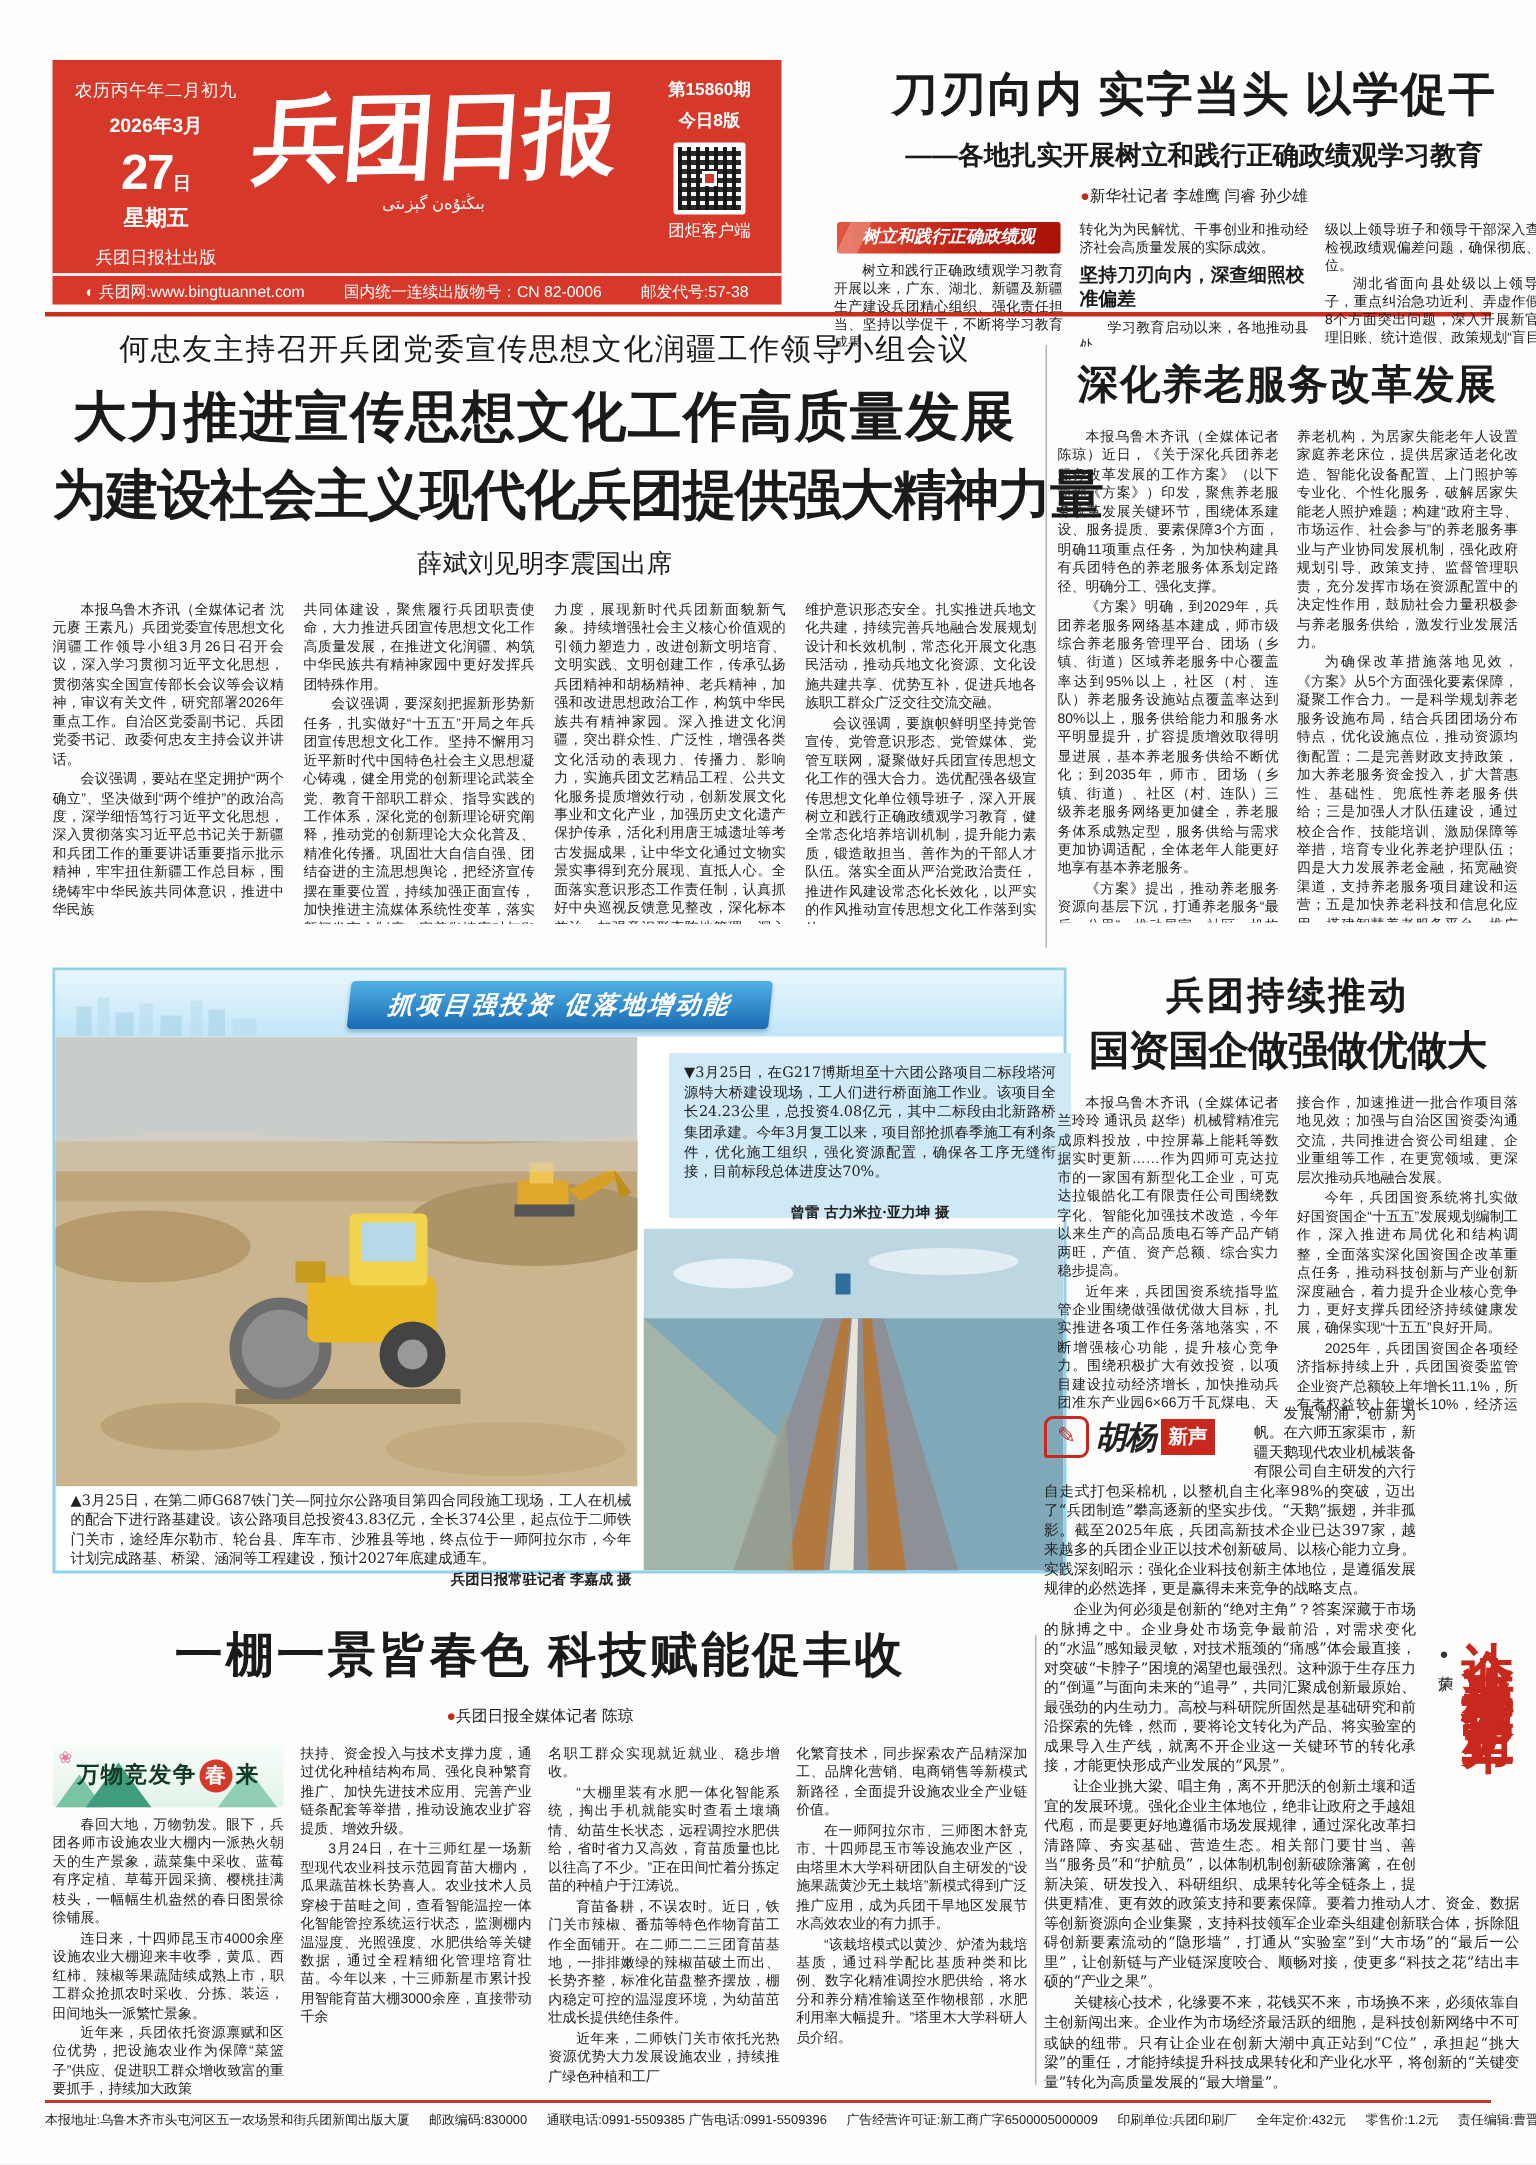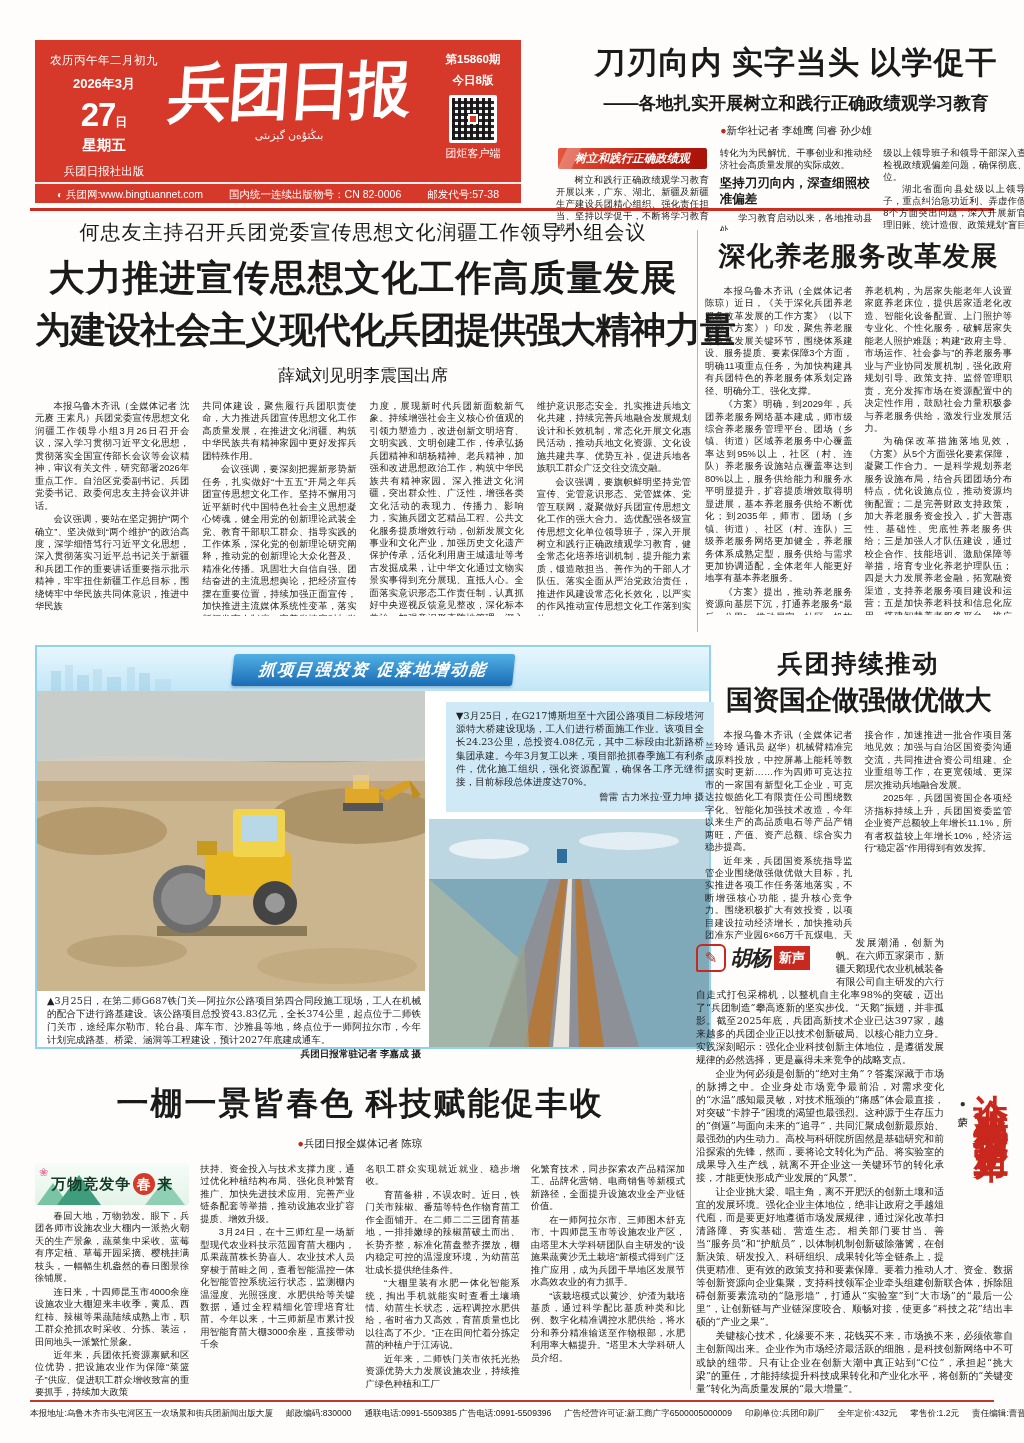--- a/index.html
+++ b/index.html
@@ -75,21 +75,21 @@
 
   
   .photopack { position:absolute; left:35px; top:645px; width:676px; height:404px; border:2px solid #8fd4ec; background:#fff; }
   .pk-banner { position:absolute; left:0; top:0; right:0; height:44px; background:linear-gradient(#e8f6fd,#c2e6f7); overflow:hidden; }
   .pk-city { position:absolute; left:10px; bottom:0; width:220px; height:30px; opacity:.5; }
   .pk-ribbon { position:absolute; left:50%; top:7px; transform:translateX(-50%) skewX(-6deg); background:linear-gradient(#51b0e4,#1a6cb4); color:#fff; font-size:16.5px; font-weight:bold; font-style:italic; letter-spacing:2px; padding:5px 26px; border-radius:3px; box-shadow:0 2px 3px rgba(30,90,140,.35); white-space:nowrap; }
   .photo-left { position:absolute; left:0; top:44px; width:388px; height:300px; }
   .photo-right { position:absolute; left:392px; top:172px; width:280px; height:228px; }
   .photo-left svg, .photo-right svg { width:100%; height:100%; display:block; }
   .capbox { position:absolute; left:409px; top:55px; width:268px; height:110px; background:#cfe9f7; padding:7px 10px; font-family:"DejaVu Serif", serif; font-size:9.6px; line-height:1.38; color:#222; text-align:justify; }
-  .capbox .credit { text-align:right; font-weight:normal; margin-top:2px; }
+  .capbox .credit { text-align:center; font-weight:bold; margin-top:14px; }
   .capmain { position:absolute; left:10px; top:348px; width:374px; font-family:"DejaVu Serif", serif; font-size:9.6px; line-height:1.35; text-align:justify; color:#222; }
   .capmain .credit { text-align:right; font-weight:bold; font-family:"Liberation Sans",sans-serif; margin-top:1px; }
 
   
   .commentary { position:absolute; left:696px; top:936px; width:317px; height:460px; font-family:"DejaVu Serif", serif; font-size:9.8px; line-height:1.33; text-align:justify; color:#222; overflow:hidden; }
   .hy-logo { float:left; width:132px; height:40px; margin:2px 8px 4px 0; display:flex; align-items:center; gap:4px; }
   .hy-icon { width:30px; height:28px; border:2px solid #c8281e; border-radius:6px 6px 6px 2px; color:#c8281e; font-size:15px; display:flex; align-items:center; justify-content:center; font-family:"Liberation Sans",sans-serif; }
   .hy-hu { font-size:21px; font-weight:bold; font-style:italic; font-family:"DejaVu Serif",serif; letter-spacing:-1px; }
   .hy-box { background:#c8281e; color:#fff; font-size:13px; font-weight:bold; padding:3px 5px; font-family:"Liberation Sans",sans-serif; position:relative; }
   .hy-box:after { content:""; position:absolute; left:6px; bottom:-5px; border:5px solid transparent; border-top-color:#c8281e; border-left-width:3px; border-right-width:3px; }
@@ -292,20 +292,21 @@
   <div class="soe">
     <div class="soe-h1">兵团持续推动</div>
     <div class="soe-h2">国资国企做强做优做大</div>
     <div class="soe-body">
       <div class="bcol">
         <p class="ind">本报乌鲁木齐讯（全媒体记者 兰玲玲 通讯员 赵华）机械臂精准完成原料投放，中控屏幕上能耗等数据实时更新……作为四师可克达拉市的一家国有新型化工企业，可克达拉银皓化工有限责任公司围绕数字化、智能化加强技术改造，今年以来生产的高品质电石等产品产销两旺，产值、资产总额、综合实力稳步提高。</p>
         <p class="ind">近年来，兵团国资系统指导监管企业围绕做强做优做大目标，扎实推进各项工作任务落地落实，不断增强核心功能，提升核心竞争力。围绕积极扩大有效投资，以项目建设拉动经济增长，加快推动兵团准东产业园6×66万千瓦煤电、天熙生物100万吨玉米生物制造产业园等一批大项目、好项目投产见效；加强与央企对</p>
       </div>
       <div class="bcol">
         <p class="noind">接合作，加速推进一批合作项目落地见效；加强与自治区国资委沟通交流，共同推进合资公司组建、企业重组等工作，在更宽领域、更深层次推动兵地融合发展。</p>
+        <p class="ind">今年，兵团国资系统将扎实做好国资国企“十五五”发展规划编制工作，深入推进布局优化和结构调整，全面落实深化国资国企改革重点任务，推动科技创新与产业创新深度融合，着力提升企业核心竞争力，更好支撑兵团经济持续健康发展，确保实现“十五五”良好开局。</p>
         <p class="ind">2025年，兵团国资国企各项经济指标持续上升，兵团国资委监管企业资产总额较上年增长11.1%，所有者权益较上年增长10%，经济运行“稳定器”作用得到有效发挥。</p>
       </div>
     </div>
   </div>
 
   <div class="commentary">
     <div class="vtitle">
       <div class="vtitle-text">让企业成为科技创新主力军</div>
       <div class="vtitle-author">●荣庐</div>
     </div>
@@ -341,22 +342,22 @@
         <p class="ind">春回大地，万物勃发。眼下，兵团各师市设施农业大棚内一派热火朝天的生产景象，蔬菜集中采收、蓝莓有序定植、草莓开园采摘、樱桃挂满枝头，一幅幅生机盎然的春日图景徐徐铺展。</p>
         <p class="ind">连日来，十四师昆玉市4000余座设施农业大棚迎来丰收季，黄瓜、西红柿、辣椒等果蔬陆续成熟上市，职工群众抢抓农时采收、分拣、装运，田间地头一派繁忙景象。</p>
         <p class="ind">近年来，兵团依托资源禀赋和区位优势，把设施农业作为保障“菜篮子”供应、促进职工群众增收致富的重要抓手，持续加大政策</p>
       </div>
       <div class="bcol">
         <p class="noind">扶持、资金投入与技术支撑力度，通过优化种植结构布局、强化良种繁育推广、加快先进技术应用、完善产业链条配套等举措，推动设施农业扩容提质、增效升级。</p>
         <p class="ind">3月24日，在十三师红星一场新型现代农业科技示范园育苗大棚内，瓜果蔬苗株长势喜人。农业技术人员穿梭于苗畦之间，查看智能温控一体化智能管控系统运行状态，监测棚内温湿度、光照强度、水肥供给等关键数据，通过全程精细化管理培育壮苗。今年以来，十三师新星市累计投用智能育苗大棚3000余座，直接带动千余</p>
       </div>
       <div class="bcol">
         <p class="noind">名职工群众实现就近就业、稳步增收。</p>
+        <p class="ind">“大棚里装有水肥一体化智能系统，掏出手机就能实时查看土壤墒情、幼苗生长状态，远程调控水肥供给，省时省力又高效，育苗质量也比以往高了不少。”正在田间忙着分拣定苗的种植户于江涛说。</p>
         <p class="ind">育苗备耕，不误农时。近日，铁门关市辣椒、番茄等特色作物育苗工作全面铺开。在二师二二三团育苗基地，一排排嫩绿的辣椒苗破土而出、长势齐整，标准化苗盘整齐摆放，棚内稳定可控的温湿度环境，为幼苗茁壮成长提供绝佳条件。</p>
-        <p class="ind">“大棚里装有水肥一体化智能系统，掏出手机就能实时查看土壤墒情、幼苗生长状态，远程调控水肥供给，省时省力又高效，育苗质量也比以往高了不少。”正在田间忙着分拣定苗的种植户于江涛说。</p>
         <p class="ind">近年来，二师铁门关市依托光热资源优势大力发展设施农业，持续推广绿色种植和工厂</p>
       </div>
       <div class="bcol">
         <p class="noind">化繁育技术，同步探索农产品精深加工、品牌化营销、电商销售等新模式新路径，全面提升设施农业全产业链价值。</p>
         <p class="ind">在一师阿拉尔市、三师图木舒克市、十四师昆玉市等设施农业产区，由塔里木大学科研团队自主研发的“设施果蔬黄沙无土栽培”新模式得到广泛推广应用，成为兵团干旱地区发展节水高效农业的有力抓手。</p>
         <p class="ind">“该栽培模式以黄沙、炉渣为栽培基质，通过科学配比基质种类和比例、数字化精准调控水肥供给，将水分和养分精准输送至作物根部，水肥利用率大幅提升。”塔里木大学科研人员介绍。</p>
       </div>
     </div>
   </div>
 

